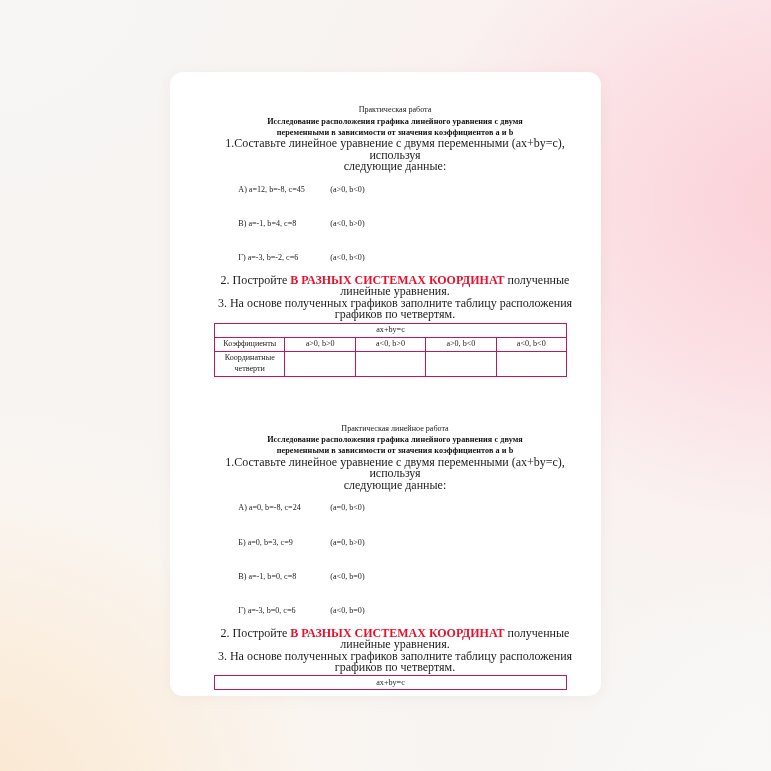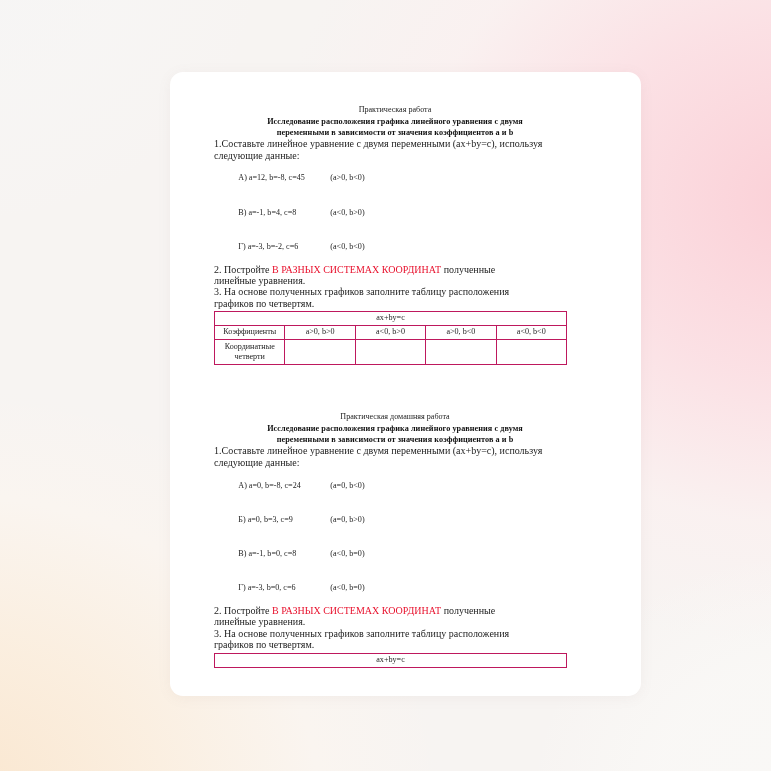--- a/index.html
+++ b/index.html
@@ -56,21 +56,20 @@
   #sheet {
     position: absolute;
     left: 170px;
     top: 72px;
     width: 431px;
     height: 624px;
     background: #ffffff;
     border-radius: 13px;
     box-shadow: 0 2px 14px rgba(140,110,110,0.07);
     overflow: hidden;
-    padding-left: 40px;
   }
   .doc-body {
     position: absolute;
     left: 44px;
     top: 0;
     width: 362px;
   }
 
   
   .worksheet { color: #1a1a1a; }
@@ -82,43 +81,43 @@
   }
   .ws-heading {
     text-align: center;
     font-weight: bold;
     font-size: 8.2px;
     line-height: 11.3px;
     color: #111111;
     letter-spacing: 0.06px;
   }
   .ws-para {
-    font-size: 10px;
+    font-size: 12px;
     line-height: 11.4px;
     color: #1c1c1c;
-    text-align: left;
+    text-align: center;
   }
   .ws-list {
     font-size: 8.1px;
     line-height: 11.4px;
     color: #1c1c1c;
   }
   .eq-row {
     display: block;
     white-space: pre;
     font-size: 8.1px;
     line-height: 11.4px;
   }
   .eq-left {
     display: inline-block;
     width: 92px;
   }
   .hl-red {
     color: #e8112d;
-    font-weight: normal;
+    font-weight: bold;
   }
 
   
   table.quad {
     border-collapse: collapse;
     width: 353px;
     margin-top: 2px;
     table-layout: fixed;
   }
   table.quad td {
@@ -195,21 +194,21 @@
             <td class="blank-cell"></td>
             <td class="blank-cell"></td>
           </tr>
         </tbody>
           </table>
       </section>
 
       <div class="gap-between"></div>
 
       <section class="worksheet">
-        <div class="ws-title">Практическая домашняя работа</div>
+        <div class="ws-title">Практическая линейное работа</div>
         <div class="ws-heading">Исследование расположения графика линейного уравнения с двумя</div>
         <div class="ws-heading">переменными в зависимости от значения коэффициентов a и b</div>
 
         <div class="ws-para">1.Составьте линейное уравнение с двумя переменными (ax+by=c), используя</div>
         <div class="ws-para">следующие данные:</div>
 
         <div class="ws-list">
           <span class="eq-row">
             <span class="eq-left"><span>А)</span> <span>a=0, b=-8, c=24</span></span><span>(a=0, b&lt;0)</span>
           </span>

